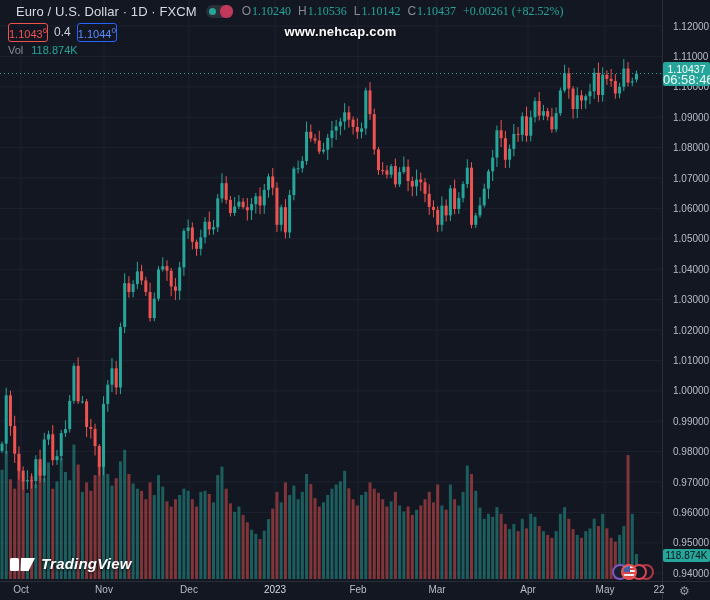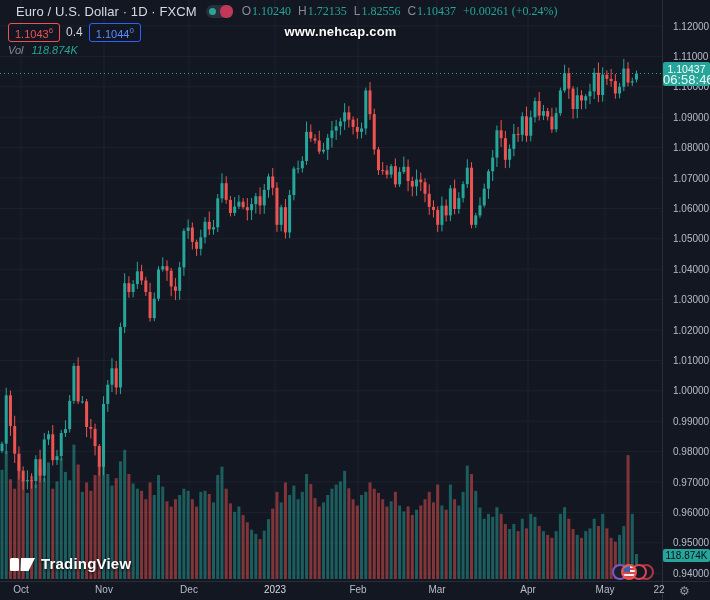--- a/index.html
+++ b/index.html
@@ -10,34 +10,34 @@
   .hrow1{left:16px;top:4px;display:flex;align-items:center;gap:9px;}
   .sym-title{font-size:13px;color:#d6d9e0;font-weight:500;letter-spacing:.1px;}
   .toggle{position:relative;width:27px;height:13px;background:#2a2e39;border-radius:7px;}
   .toggle .dot{position:absolute;left:3px;top:3px;width:7px;height:7px;border-radius:50%;background:#26a69a;}
   .toggle .pill{position:absolute;right:0px;top:0px;width:13px;height:13px;border-radius:6px;background:#c2385a;}
   .ohlc{display:flex;align-items:center;gap:7px;font-size:12px;}
   .ohlc .lab{color:#868b98;}
   .ohlc .val{color:#26a69a;font-family:Liberation Serif, serif;}
   .ohlc .item{display:flex;gap:1px;}
   .hrow2{left:8px;top:23px;display:flex;align-items:center;gap:6px;}
-  .quote-box{font-size:11px;line-height:13px;padding:0 6px;border-radius:3px;border:1px solid;background:rgba(19,23,34,.7);}
+  .quote-box{font-size:11px;line-height:13px;padding:0 0;border-radius:3px;border:1px solid;background:rgba(19,23,34,.7);}
   .quote-box sup{font-size:8px;}
   .bid{border-color:#ef5350;color:#ef5350;}
   .ask{border-color:#2962ff;color:#5b8cff;}
   .spread{font-size:12px;color:#d1d4dc;}
-  .hrow3{left:8px;top:44px;display:flex;align-items:center;gap:8px;font-size:11px;font-style:italic;}
+  .hrow3{left:8px;top:44px;display:flex;align-items:center;gap:8px;font-size:11px;}
   .vol-lab{color:#868b98;}
   .vol-val{color:#26a69a;}
   .watermark{left:0;right:48px;top:24px;text-align:center;font-size:13px;font-weight:700;color:#fdfdfd;text-shadow:0 1px 2px rgba(0,0,0,.6);letter-spacing:.2px;margin-left:19px;}
   .price-badge{left:663px;top:62px;width:47px;height:24px;background:#26a69a;border-radius:2px;color:#fff;text-align:center;z-index:6;}
   .price-badge .p{font-size:10.5px;line-height:12px;padding-top:1px;}
   .price-badge .t{font-size:13px;line-height:10px;color:rgba(255,255,255,.92);}
   .vol-badge{left:663px;top:549px;width:47px;height:13px;background:#26a69a;border-radius:2px;color:#0c1017;font-size:10px;line-height:13px;text-align:center;z-index:6;}
-  .logo{left:10px;top:554px;display:flex;align-items:center;gap:6px;z-index:6;}
+  .logo{left:10px;top:554px;display:flex;align-items:center;gap:6px;z-index:6;font-style:italic;}
   .logo-text{font-size:15px;font-weight:700;color:#fff;text-shadow:0 1px 3px rgba(0,0,0,.8);letter-spacing:.2px;}
   .events{left:612px;top:563px;width:60px;height:19px;z-index:6;}
   .ev{position:absolute;width:16px;height:16px;border-radius:50%;top:1px;}
   .ev.purple{left:0;background:#1b2030;border:2px solid #7e57c2;z-index:2;}
   .ev.flag{left:9px;border:2px solid #ef5350;overflow:hidden;z-index:3;background:repeating-linear-gradient(#e8eef5 0 2px,#d64545 2px 4px);}
   .ev.flag .canton{position:absolute;left:0;top:0;width:7px;height:6px;background:#3c5fa8;}
   .ev.r1{left:19px;background:#131722;border:2px solid #d84454;z-index:1;}
   .ev.r2{left:26px;background:#131722;border:2px solid #b03340;z-index:0;}
   .gear{left:679px;top:584px;font-size:12px;color:#9298a5;z-index:6;}
 </style>
@@ -566,31 +566,31 @@
       <span class="dot"></span>
       <span class="pill"></span>
     </span>
     <span class="ohlc">
       <span class="item">
           <span class="lab">O</span>
           <span class="val">1.10240</span>
         </span>
       <span class="item">
           <span class="lab">H</span>
-          <span class="val">1.72135</span>
+          <span class="val">1.10536</span>
         </span>
       <span class="item">
           <span class="lab">L</span>
-          <span class="val">1.82556</span>
+          <span class="val">1.10142</span>
         </span>
       <span class="item">
           <span class="lab">C</span>
           <span class="val">1.10437</span>
         </span>
-      <span class="val">+0.00261 (+0.24%)</span>
+      <span class="val">+0.00261 (+82.52%)</span>
     </span>
   </div>
 
   <div class="overlay hrow2">
     <span class="quote-box bid"><span>1.1043</span><sup>6</sup></span>
     <span class="spread">0.4</span>
     <span class="quote-box ask"><span>1.1044</span><sup>0</sup></span>
   </div>
 
   <div class="overlay hrow3">

